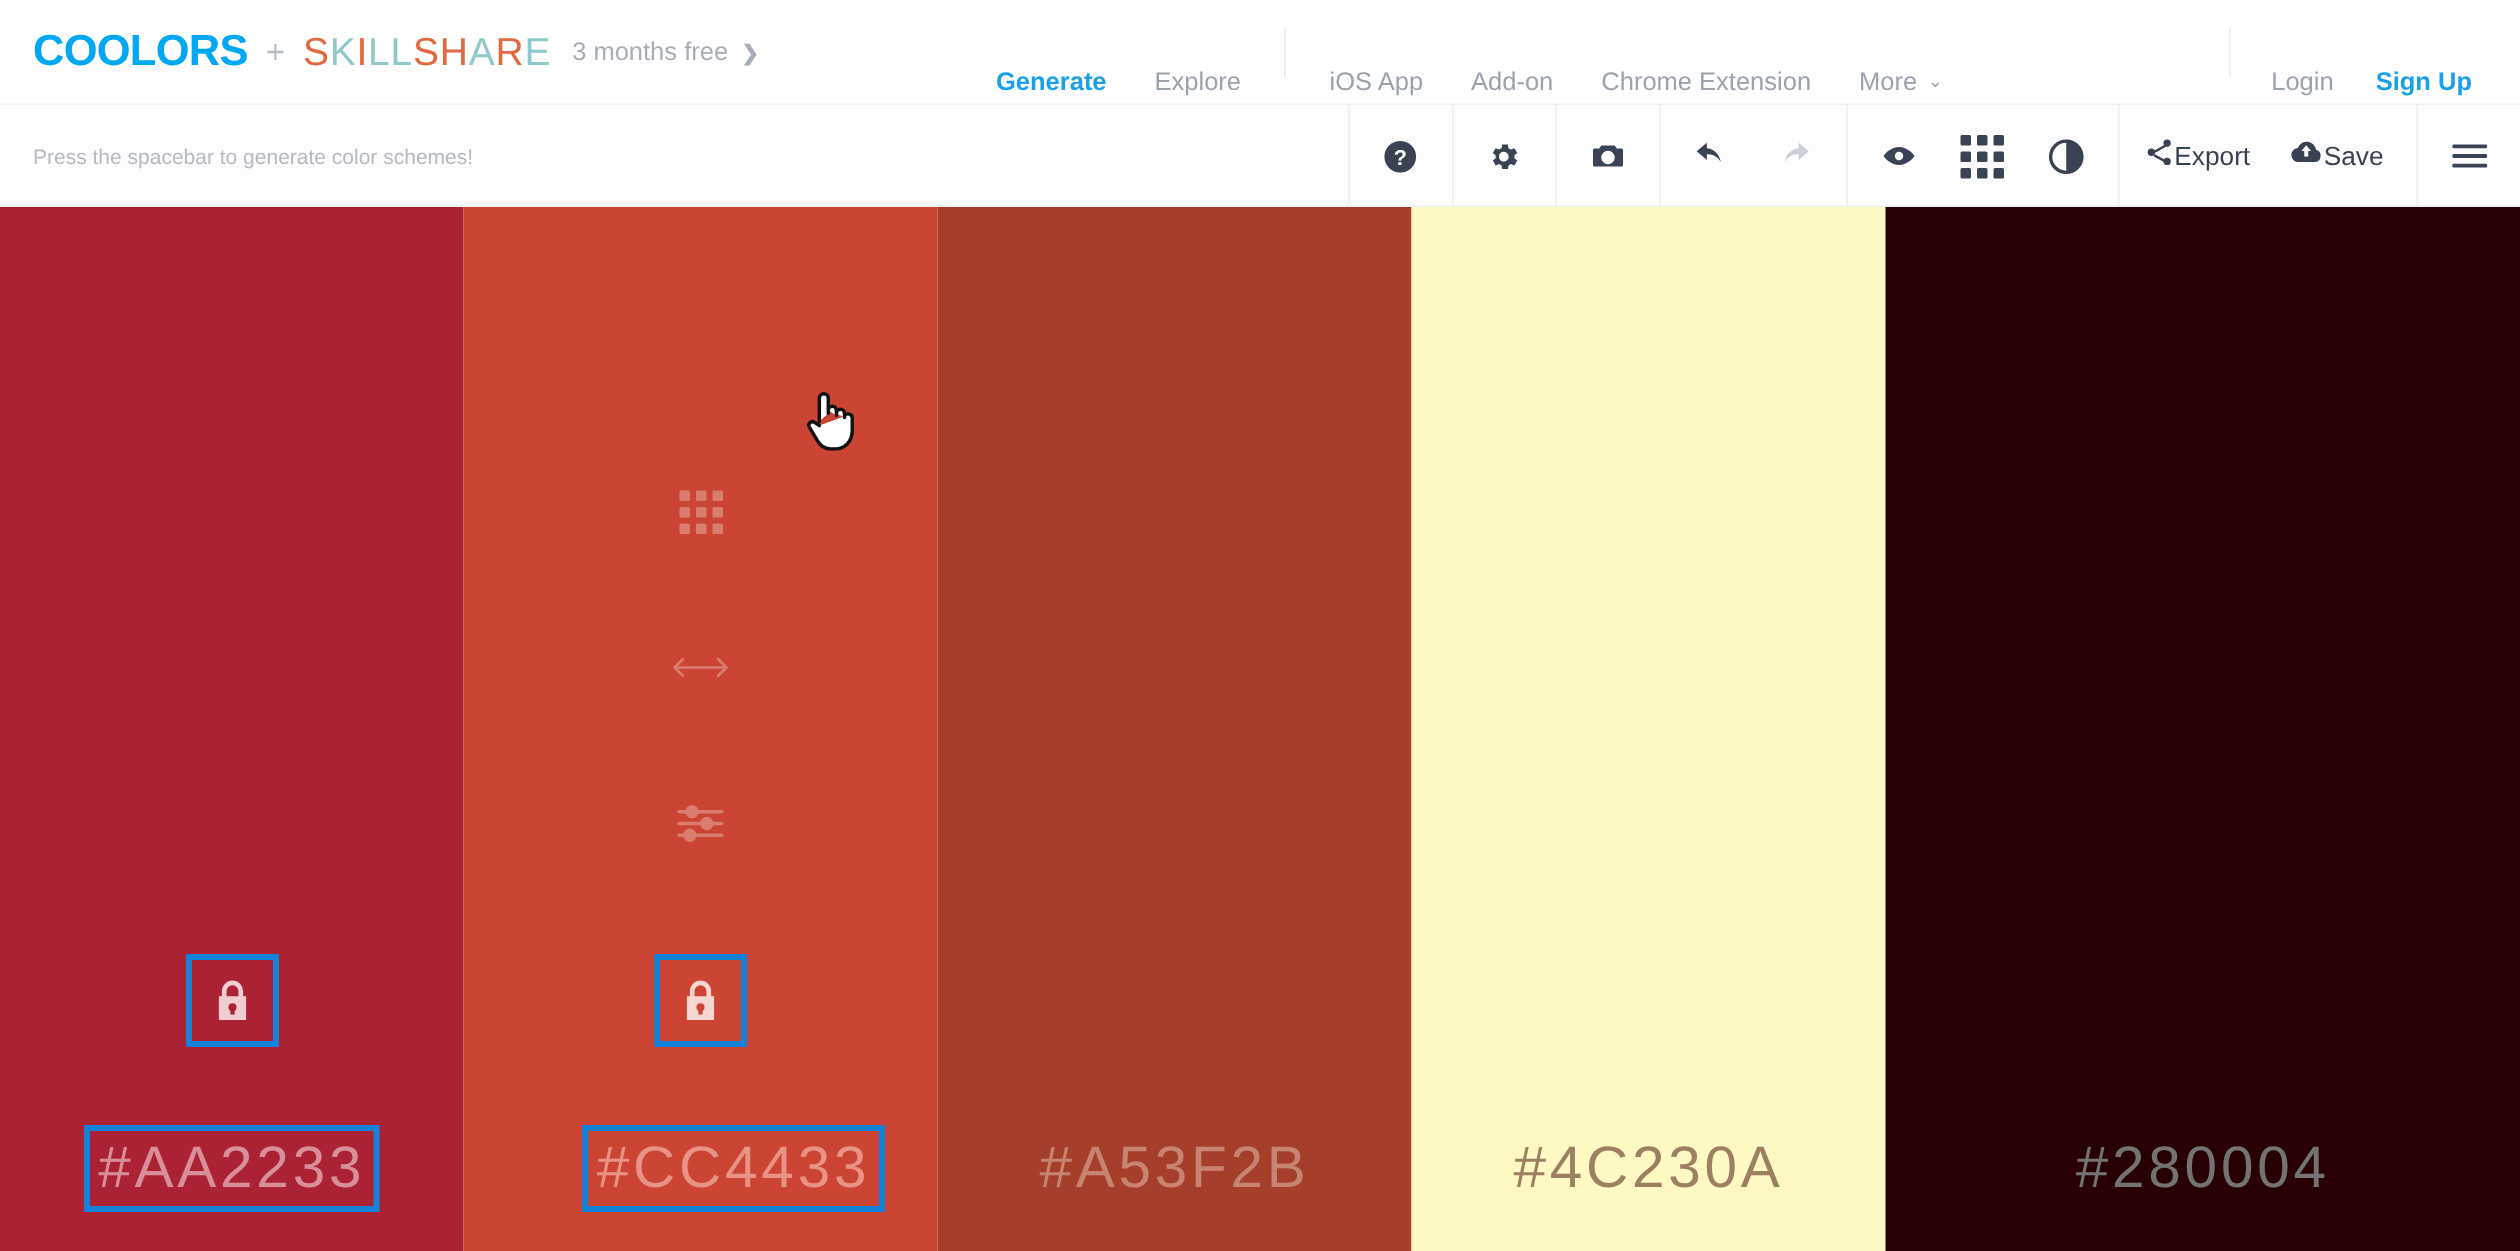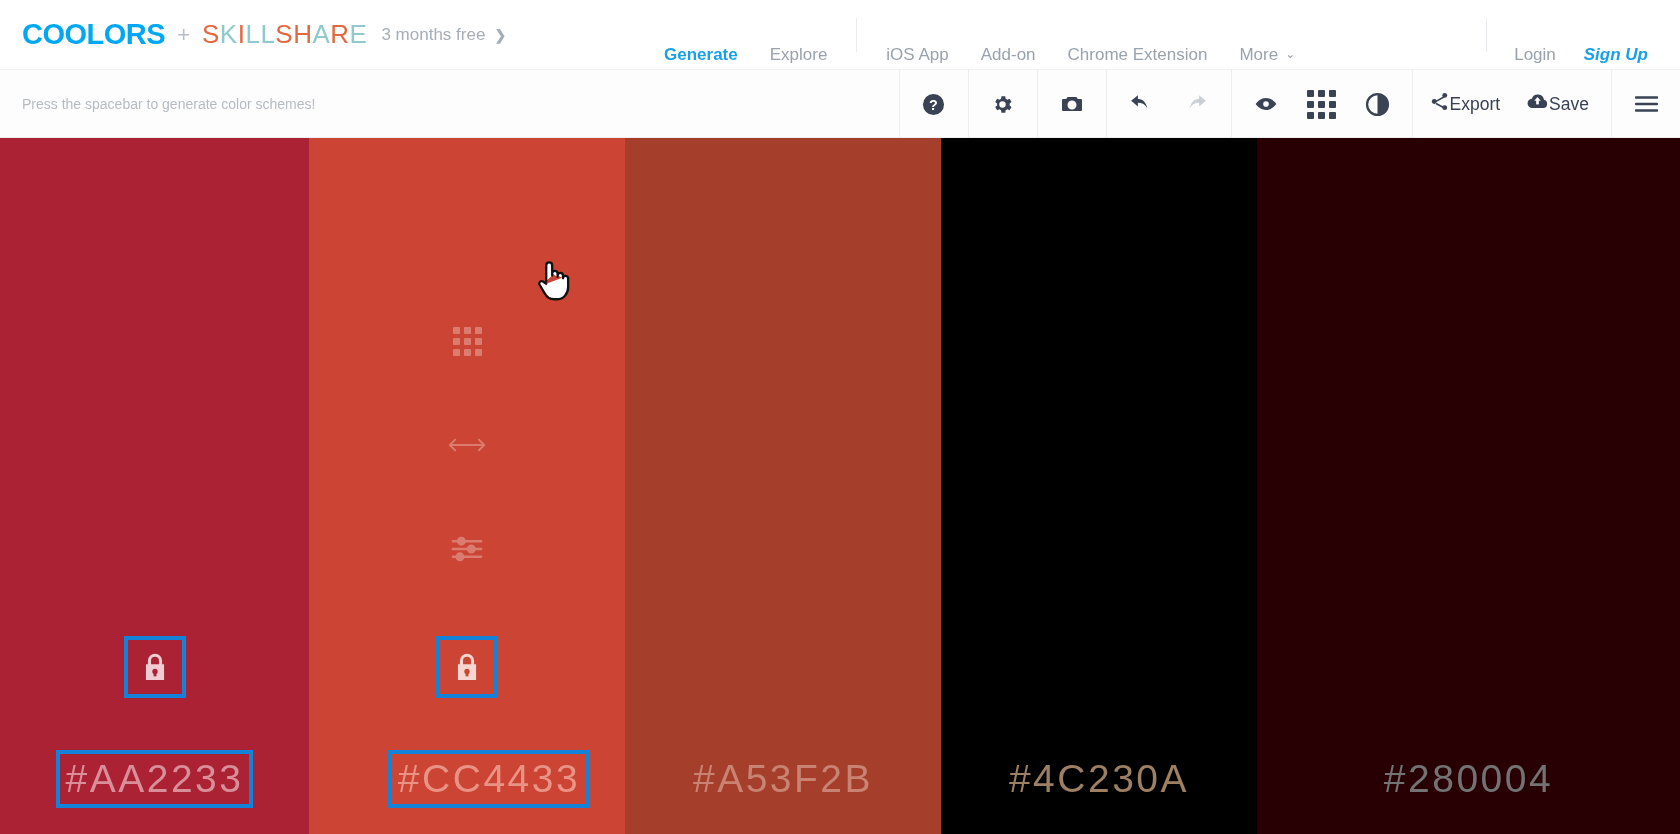--- a/index.html
+++ b/index.html
@@ -85,21 +85,21 @@
   }
   .nav-right {
     position: absolute;
     right: 18px;
     top: 0;
     height: 70px;
     display: flex;
     align-items: center;
   }
   .nav-right .nav-item { padding: 0 14px; }
-  .nav-signup { color: #19A0E8 !important; font-weight: 700; font-style: italic; }
+  .nav-signup { color: #19A0E8 !important; font-weight: 700; }
   .chev-down {
     display: inline-block;
     margin-left: 7px;
     font-size: 12px;
     position: relative;
     top: -2px;
   }
 
   
   .toolbar {
@@ -434,21 +434,21 @@
       <div class="hex hl" style="color:#e89385;margin-left:44px;">#CC4433</div>
     </div>
   </div>
 
   <div class="swatch" style="width:316px;background:#A53F2B;">
     <div class="hexrow">
       <div class="hex" style="color:#c88372;">#A53F2B</div>
     </div>
   </div>
 
-  <div class="swatch" style="width:316px;background:#000000;">
+  <div class="swatch" style="width:316px;background:#fef9c3;">
     <div class="hexrow">
       <div class="hex" style="color:#9d7f62;">#4C230A</div>
     </div>
   </div>
 
   <div class="swatch" style="width:423px;background:#280004;">
     <div class="hexrow">
       <div class="hex" style="color:#737373;">#280004</div>
     </div>
   </div>

